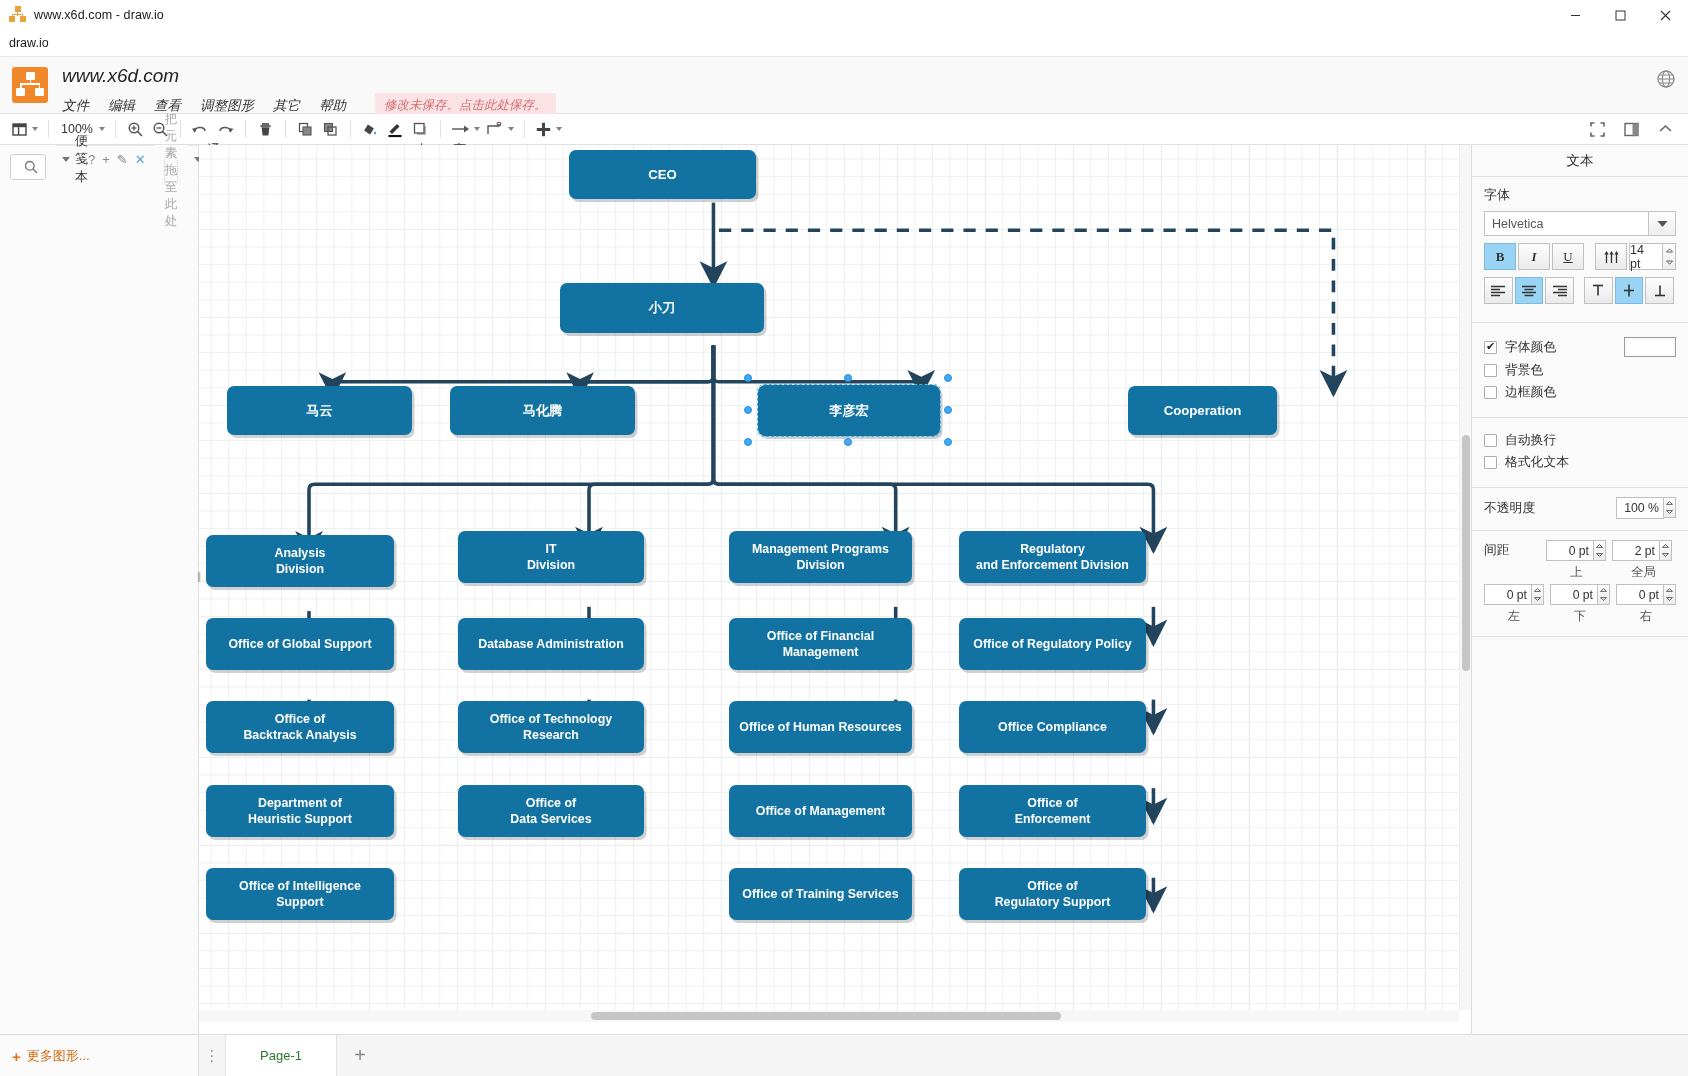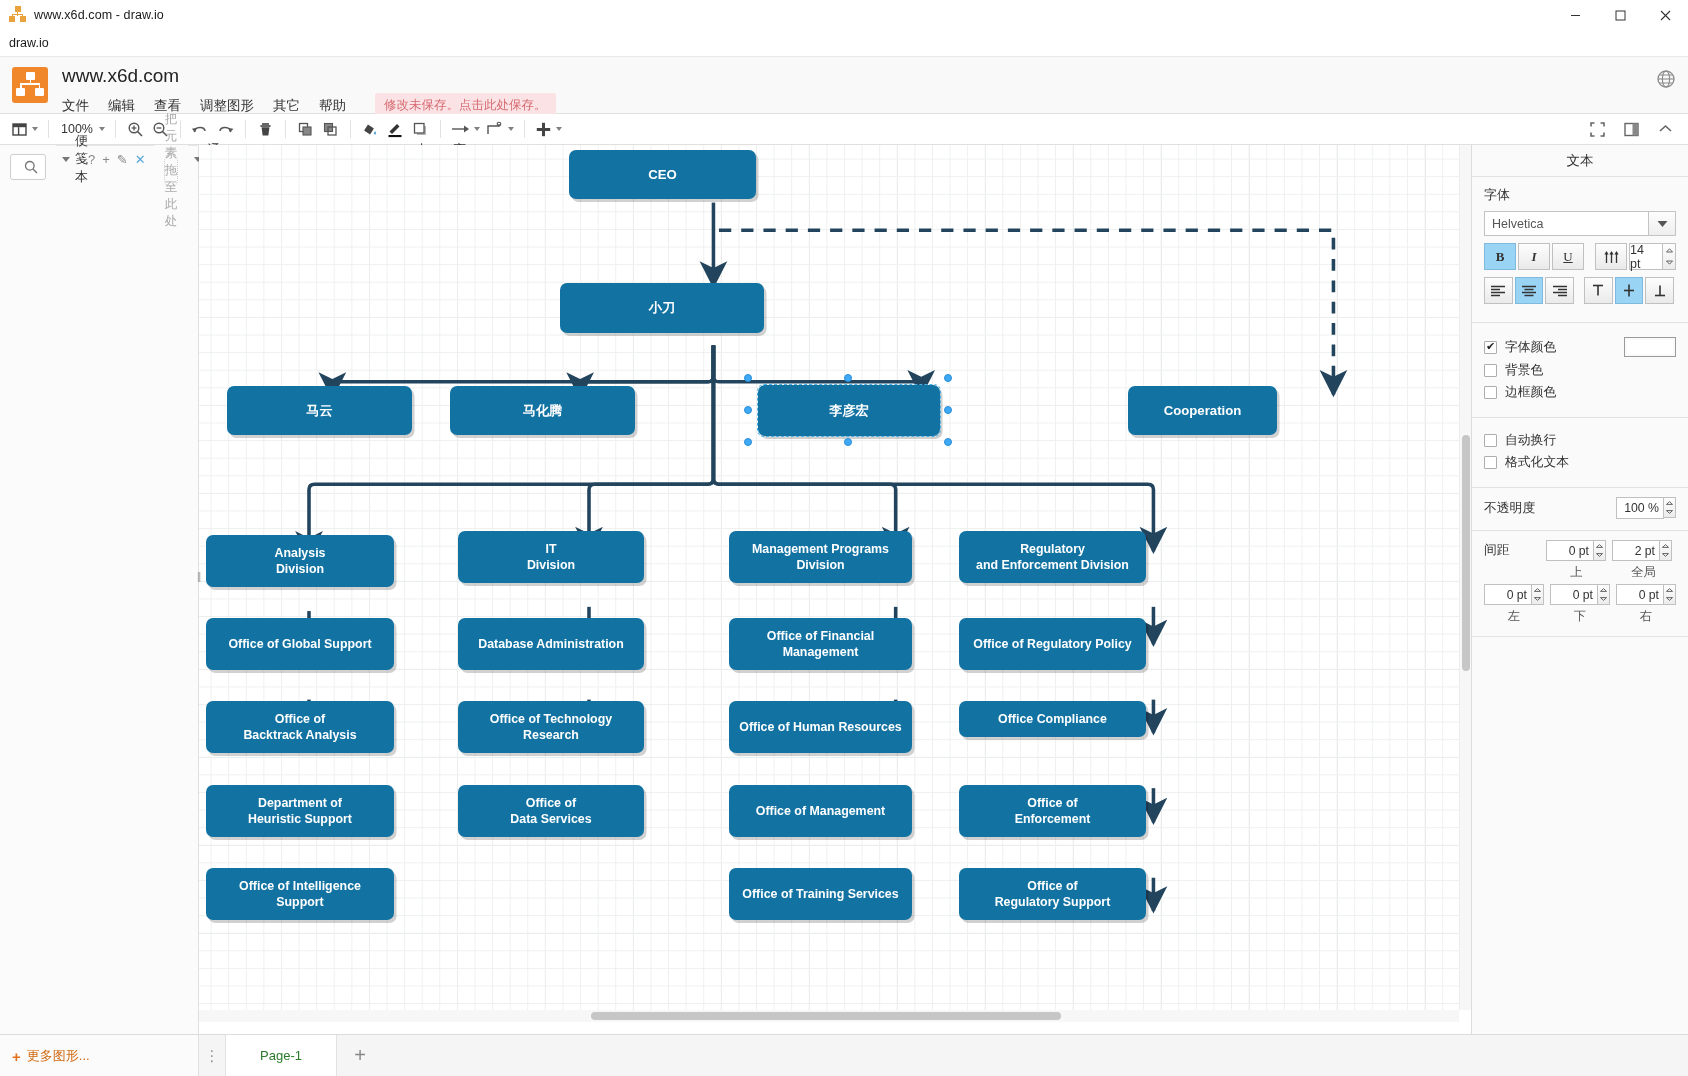--- a/index.html
+++ b/index.html
@@ -40,20 +40,21 @@
     font-size: 12.5px; color: #1a1a1a;
   }
   .appheader {
     height: 58px; min-height: 58px;
     background: #f9f9f9;
     border-top: 1px solid #e8e8e8;
     border-bottom: 1px solid #e0e0e0;
     display: flex; align-items: flex-start;
     position: relative;
     padding-left: 12px;
+    font-style: italic;
   }
   .logo {
     width: 36px; height: 36px; margin-top: 10px; margin-right: 14px;
     background: #f0882b; border-radius: 3px; position: relative; flex: none;
   }
   .logo .n { position: absolute; background: #ffffff; border-radius: 1px; }
   .logo .ln { position: absolute; background: #ffffff; }
   .hdr-text { display: flex; flex-direction: column; padding-top: 6px; }
   .hdr-title { font-size: 19px; color: #232323; line-height: 25px; font-weight: 400; }
   .menubar { display: flex; align-items: center; margin-top: 4px; gap: 0px; }
@@ -882,21 +883,21 @@
           <div class="node" style="left:530px;top:640px;width:183px;height:52px;">
             <span style="white-space:pre-line">Office of Management</span>
           </div>
           <div class="node" style="left:530px;top:723px;width:183px;height:52px;">
             <span style="white-space:pre-line">Office of Training Services</span>
           </div>
 
           <div class="node" style="left:760px;top:473px;width:187px;height:52px;">
             <span style="white-space:pre-line">Office of Regulatory Policy</span>
           </div>
-          <div class="node" style="left:760px;top:556px;width:187px;height:36px;">
+          <div class="node" style="left:760px;top:556px;width:187px;height:52px;">
             <span style="white-space:pre-line">Office Compliance</span>
           </div>
           <div class="node" style="left:760px;top:640px;width:187px;height:52px;">
             <span style="white-space:pre-line">Office of
 Enforcement</span>
           </div>
           <div class="node" style="left:760px;top:723px;width:187px;height:52px;">
             <span style="white-space:pre-line">Office of
 Regulatory Support</span>
           </div>

